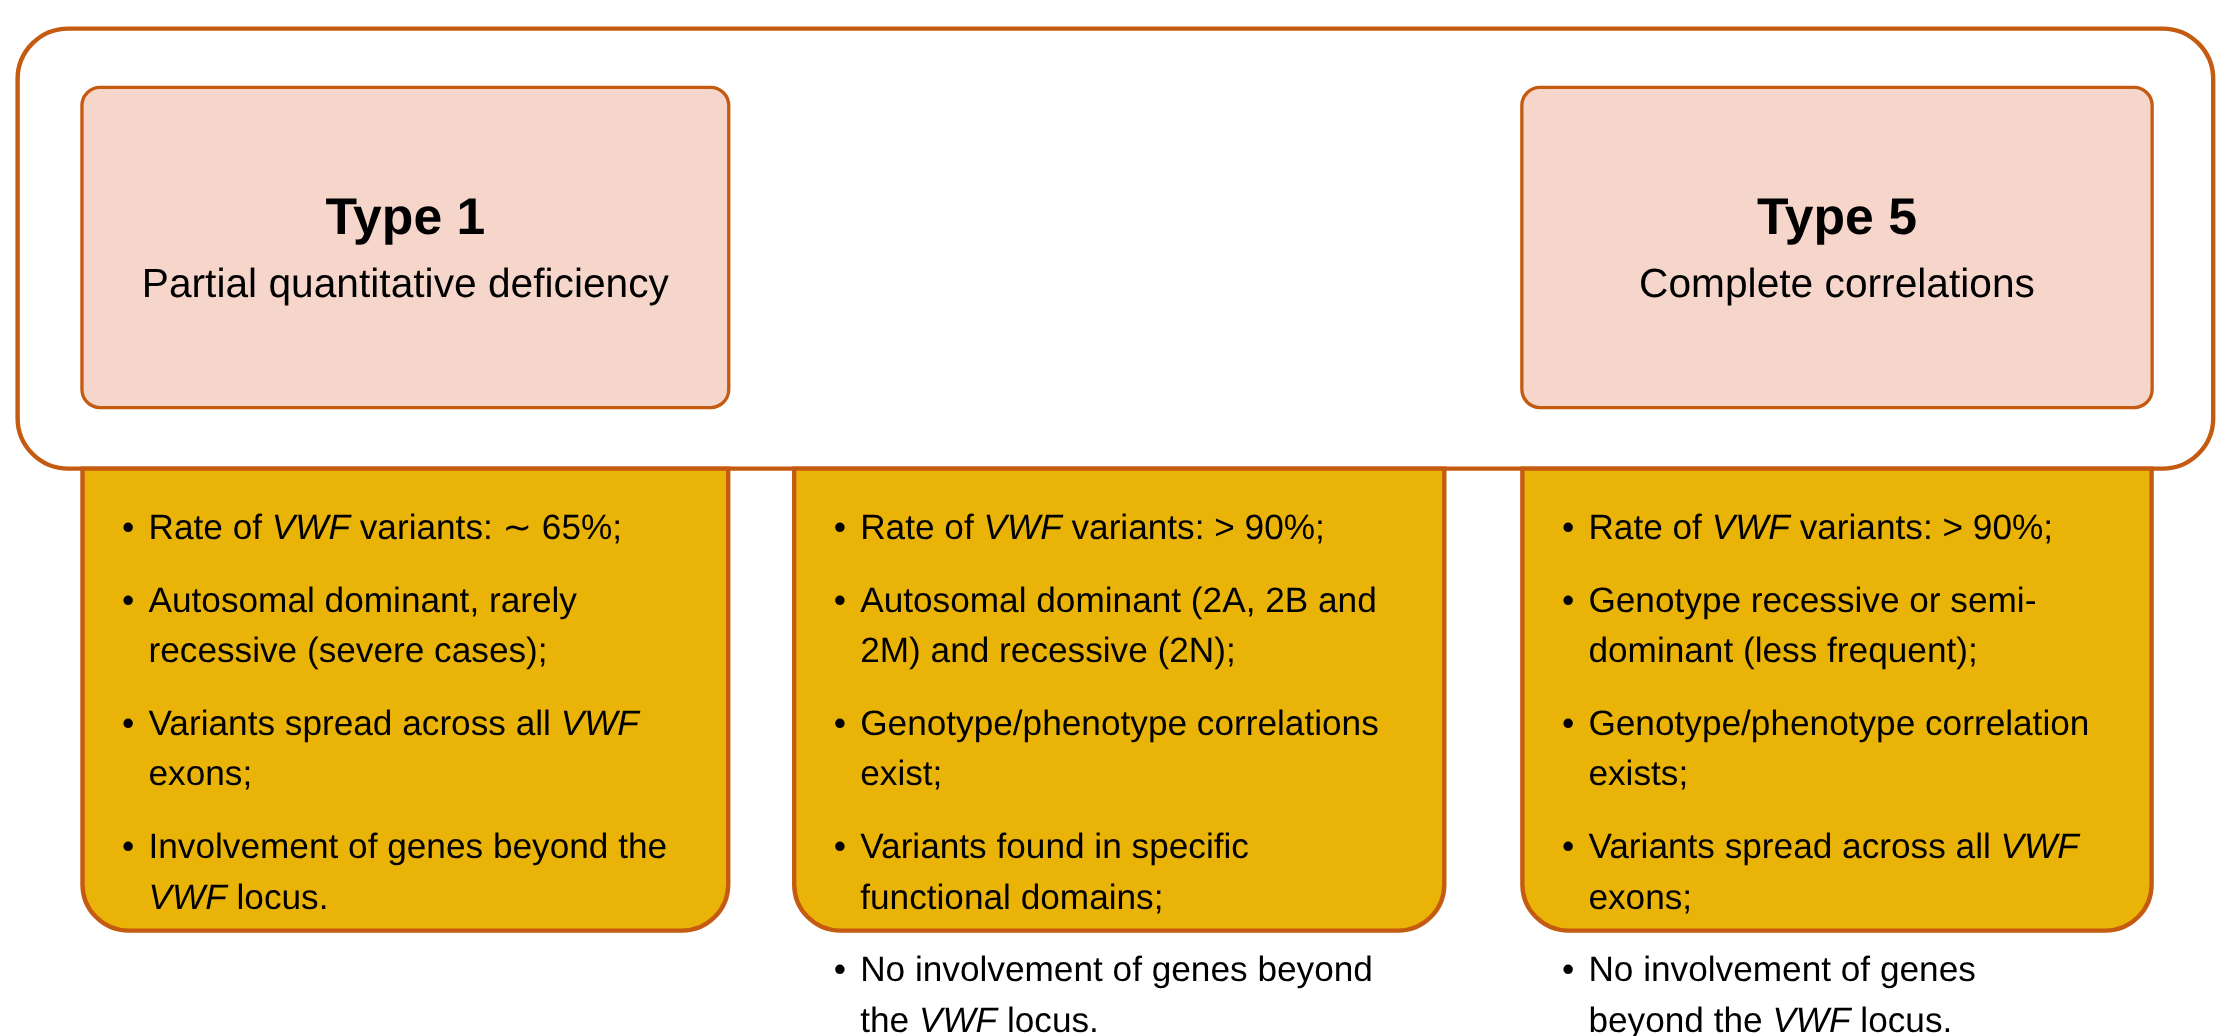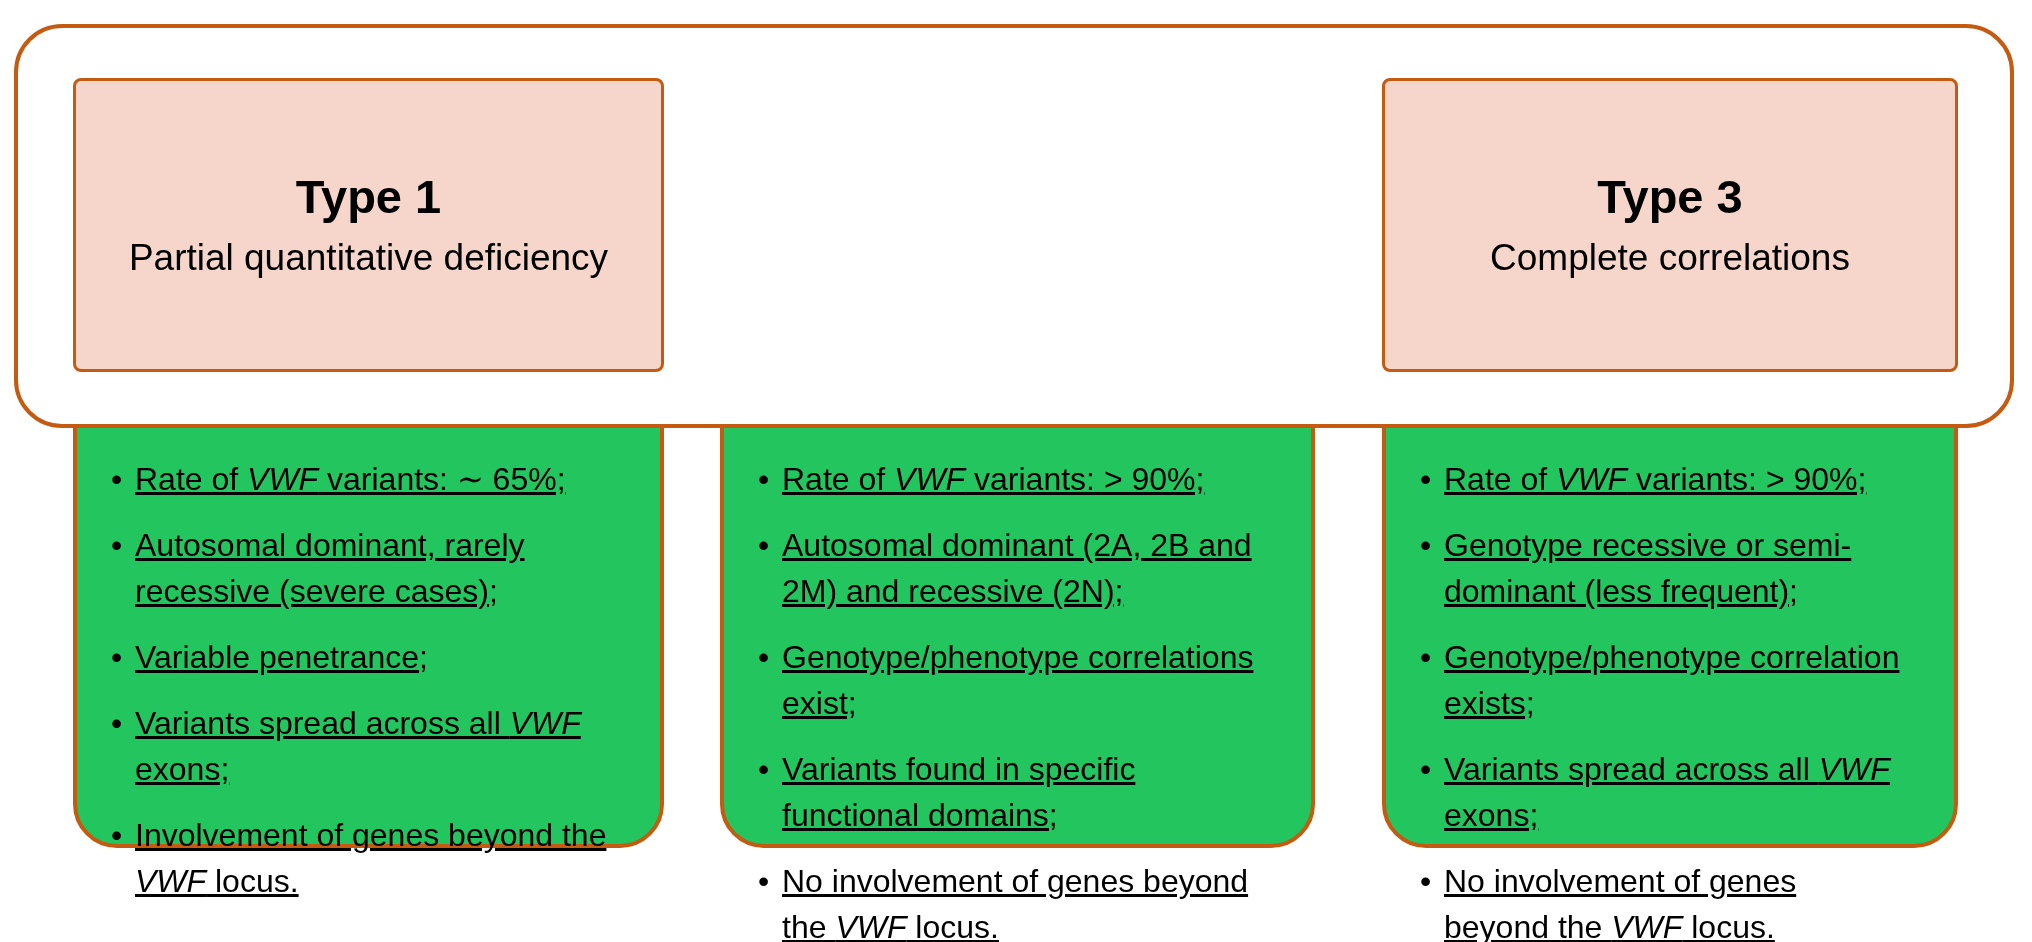--- a/index.html
+++ b/index.html
@@ -26,21 +26,21 @@
     border: 4px solid var(--orange, #C55A11);
     border-radius: 48px;
     background: #ffffff;
   }
   .header-box {
     position: absolute;
     top: 78px;
     height: 294px;
     box-sizing: border-box;
     border: 3px solid var(--orange, #C55A11);
-    border-radius: 8px;
+    border-radius: 18px;
     background: var(--pink, #F6D6CB);
     display: flex;
     flex-direction: column;
     align-items: center;
     justify-content: center;
     gap: 14px;
     text-align: center;
   }
   .hb1 { left: 73px;   width: 591px; }
   .hb2 { left: 720px;  width: 595px; }
@@ -54,22 +54,21 @@
     font-size: 37px;
     line-height: 1.15;
   }
   .detail-box {
     position: absolute;
     top: 424px;
     height: 424px;
     box-sizing: border-box;
     border: 4px solid var(--orange, #C55A11);
     border-radius: 0 0 44px 44px;
-    background: #22c55e;
-    text-decoration: underline;
+    background: #eab308;
   }
   .db1 { left: 73px;   width: 591px; }
   .db2 { left: 720px;  width: 595px; }
   .db3 { left: 1382px; width: 576px; }
   ul.bullets {
     margin: 0;
     padding: 28px 44px 0 34px;
     list-style: none;
     font-size: 32px;
     line-height: 46px;
@@ -94,29 +93,28 @@
 
   <div class="outer-frame"></div>
 
   <div class="header-box hb1">
     <div class="hb-title">Type 1</div>
     <div class="hb-subtitle">Partial quantitative deficiency</div>
   </div>
 
 
   <div class="header-box hb3">
-    <div class="hb-title">Type 3</div>
+    <div class="hb-title">Type 5</div>
     <div class="hb-subtitle">Complete correlations</div>
   </div>
 
   <div class="detail-box db1">
     <ul class="bullets">
         <li><span>Rate of </span><span class="it">VWF</span><span> variants: ∼ 65%;</span></li>
         <li><span>Autosomal dominant, rarely recessive (severe cases);</span></li>
-        <li><span>Variable penetrance;</span></li>
         <li><span>Variants spread across all </span><span class="it">VWF</span><span> exons;</span></li>
         <li><span>Involvement of genes beyond the </span><span class="it">VWF</span><span> locus.</span></li>
       </ul>
   </div>
 
   <div class="detail-box db2">
     <ul class="bullets">
         <li><span>Rate of </span><span class="it">VWF</span><span> variants: &gt; 90%;</span></li>
         <li><span>Autosomal dominant (2A, 2B and 2M) and recessive (2N);</span></li>
         <li><span>Genotype/phenotype correlations exist;</span></li>

